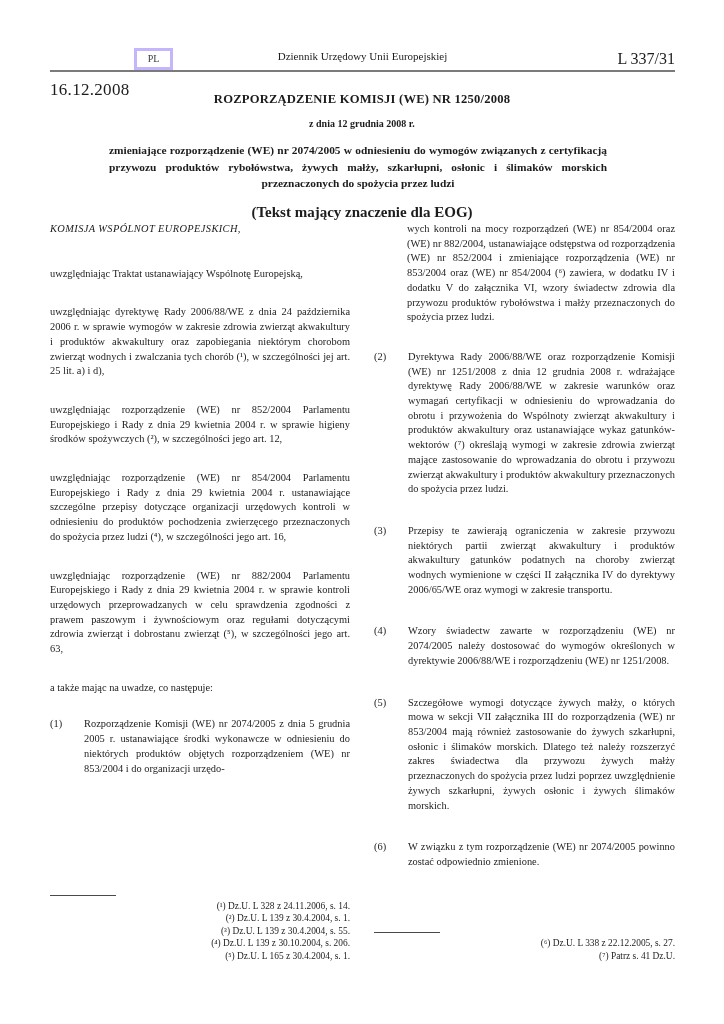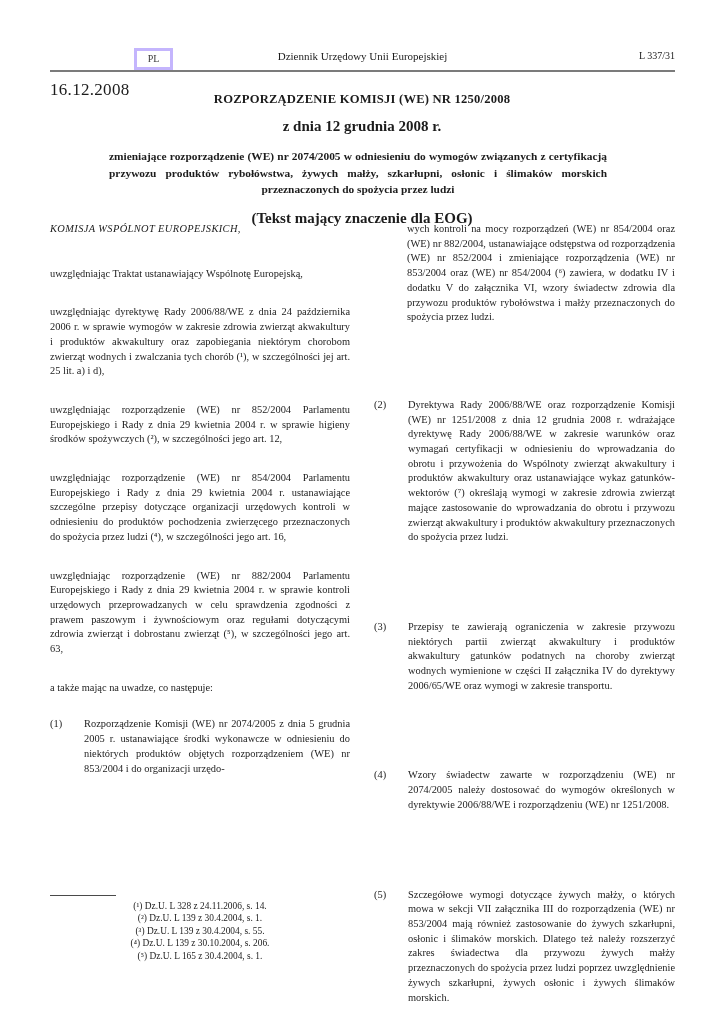--- a/index.html
+++ b/index.html
@@ -16,51 +16,51 @@
   
   .header-row { position: absolute; top: 48px; left: 50px; width: 625px; height: 18px; }
   .hdr-date { position: absolute; left: 0; top: 12px; font-size: 17px; letter-spacing: 0.3px; margin-top: 20px; }
   .lang-box {
     position: absolute; left: 84px; top: 0;
     width: 33px; height: 16px;
     border: 3px solid #c4b5fd;
     text-align: center; font-size: 10px; line-height: 16px; color: #3a3a3a;
   }
   .hdr-journal { position: absolute; left: 0; right: 0; top: 2px; text-align: center; font-size: 11px; }
-  .hdr-pageref { position: absolute; right: 0; top: 2px; font-size: 10px; }
+  .hdr-pageref { position: absolute; right: 0; top: 2px; font-size: 16px; }
   .header-rule { position: absolute; top: 70px; left: 50px; width: 625px; height: 2px; background: #7b7b7b; }
 
   
   .title-block { position: absolute; top: 92px; left: 109px; width: 506px; text-align: center; font-weight: bold; }
   .t-reg { font-size: 12.6px; margin: 0 0 11px 0; letter-spacing: 0.2px; }
-  .t-date { font-size: 15px; margin: 0 0 13px 0; }
+  .t-date { font-size: 10px; margin: 0 0 13px 0; }
   .t-subject { font-size: 11.4px; line-height: 16.5px; margin: 0 8px 12px 0; text-align: justify; text-align-last: center; }
   .t-eea { font-size: 15px; margin: 11px; }
 
   
   .col {
     position: absolute; top: 222px; height: 740px;
     display: flex; flex-direction: column;
     font-size: 10.4px; line-height: 14.7px;
     text-align: justify;
   }
   .col-left  { left: 50px;  width: 300px; }
-  .col-right { left: 374px; width: 301px; gap: 48px; }
+  .col-right { left: 374px; width: 301px; }
 
   .opening { margin: 0 0 30px 0; letter-spacing: 0.4px; font-style: italic; }
   .body-par { margin: 0 0 24px 0; }
   .intro-par { margin: 0 0 22px 0; }
   .cont-par { margin: 0 0 25px 0; padding-left: 33px; }
 
   .recital { display: flex; margin: 0 0 24px 0; }
   .col-right .recital { margin-bottom: 27px; }
   .recital .num { flex: 0 0 34px; width: 34px; }
   .recital .txt { flex: 1; text-align: justify; }
 
-  .footnotes { margin-top: auto; font-size: 9.4px; line-height: 12.4px; text-align: center; }
+  .footnotes { margin-top: auto; font-size: 9.4px; line-height: 12.4px; text-align: right; }
   .fn-rule { width: 66px; height: 0; border-top: 1px solid #4a4a4a; margin: 0 0 4px 0; }
   .fn { margin: 0; }
 </style>
 </head>
 <body>
 
 <div class="page">
 
   <div class="header-row">
     <span class="hdr-date">16.12.2008</span>

